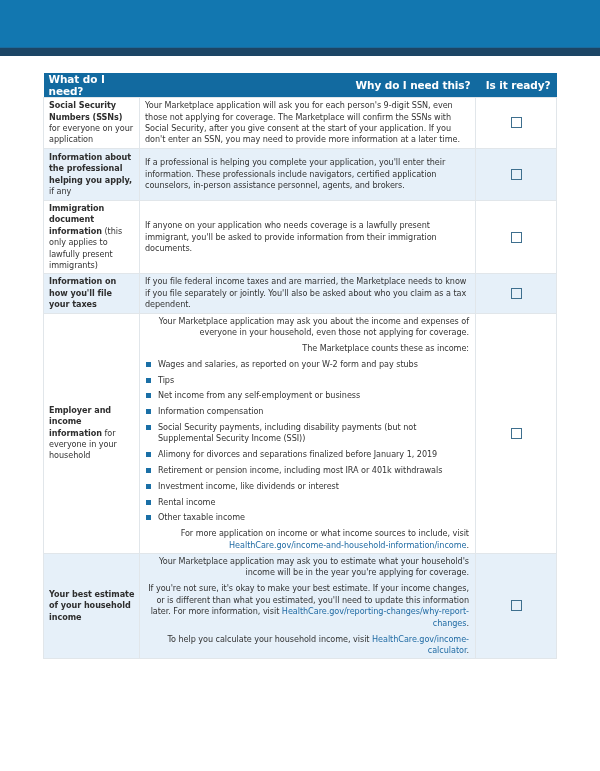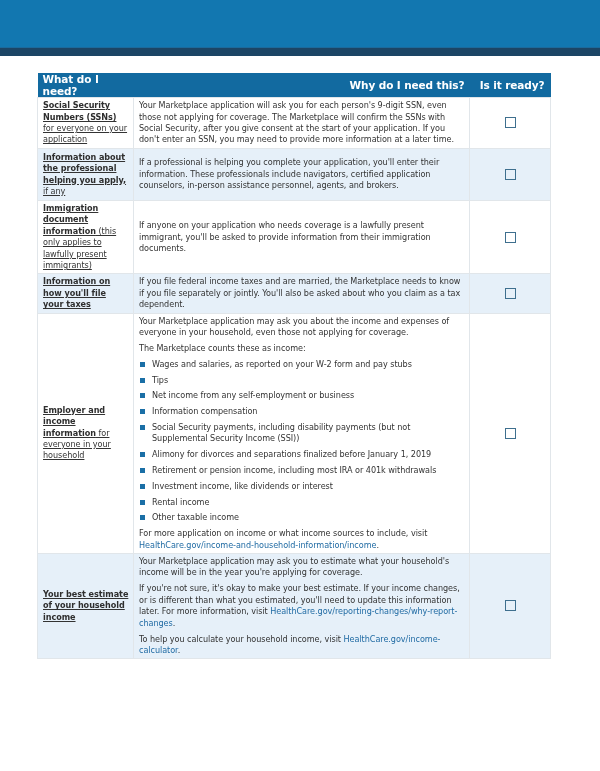--- a/index.html
+++ b/index.html
@@ -4,48 +4,48 @@
 <style>
   html, body { margin: 0; padding: 0; }
   body {
     width: 600px; height: 771px; background: #ffffff; position: relative; overflow: hidden;
     font-family: "DejaVu Sans", "Liberation Sans", sans-serif;
     color: #333333;
   }
   .banner { position: absolute; left: 0; top: 0; width: 600px; height: 47px; background: #1277b0; }
   .banner-strip { position: absolute; left: 0; top: 47px; width: 600px; height: 9px; background: #1c4565; border-top: 1px solid #1b6a9c; box-sizing: border-box; }
   table.checklist {
-    position: absolute; left: 37px; top: 73px; width: 513px;
+    position: absolute; left: 43px; top: 73px; width: 513px;
     border-collapse: collapse; table-layout: fixed;
   }
   table.checklist col.c1 { width: 96px; }
   table.checklist col.c2 { width: 336px; }
   table.checklist col.c3 { width: 81px; }
   thead th {
     background: #126aa0; color: #ffffff; font-weight: bold; font-size: 10.5px;
     height: 20px; padding: 0 5px; text-align: right; box-sizing: border-box;
     letter-spacing: -0.1px;
   }
   thead th.h1 { text-align: left; }
   thead th.h3 { text-align: right; padding-right: 6px; margin-top: 12px; }
   tbody td {
     font-size: 8.1px; line-height: 11.4px; vertical-align: middle;
     border: 1px solid #e1e6ea; padding: 2px 4px 2px 5px; box-sizing: border-box;
     letter-spacing: -0.05px;
   }
   tbody tr.alt td { background: #e6f0f9; }
-  tbody td.need { color: #333; text-decoration: underline; }
+  tbody td.need { color: #333; }
   tbody td.need b { font-weight: bold; color: #2e2e2e; }
   tbody td.why { padding-left: 5px; padding-right: 6px; }
   tbody td.ready { text-align: center; }
   .checkbox {
     display: inline-block; width: 9px; height: 9px; border: 1.5px solid #3e6f8e;
     background: transparent; vertical-align: middle; cursor: pointer;
   }
-  p.para { margin: 0 0 4.5px 0; }
+  p.para { margin: 0 0 4.5px 0; text-align: right; }
   p.para:last-child { margin-bottom: 0; }
   ul.income { list-style: none; margin: 0 0 4px 0; padding: 0; }
   ul.income li { position: relative; padding-left: 13px; margin-bottom: 4.4px; }
   ul.income li .bullet {
     position: absolute; left: 1px; top: 3px; width: 5px; height: 5px; background: #1a6fa6;
   }
   a.link { color: #1f6aa3; font-weight: normal; text-decoration: none; }
 </style>
 </head>
 <body>

